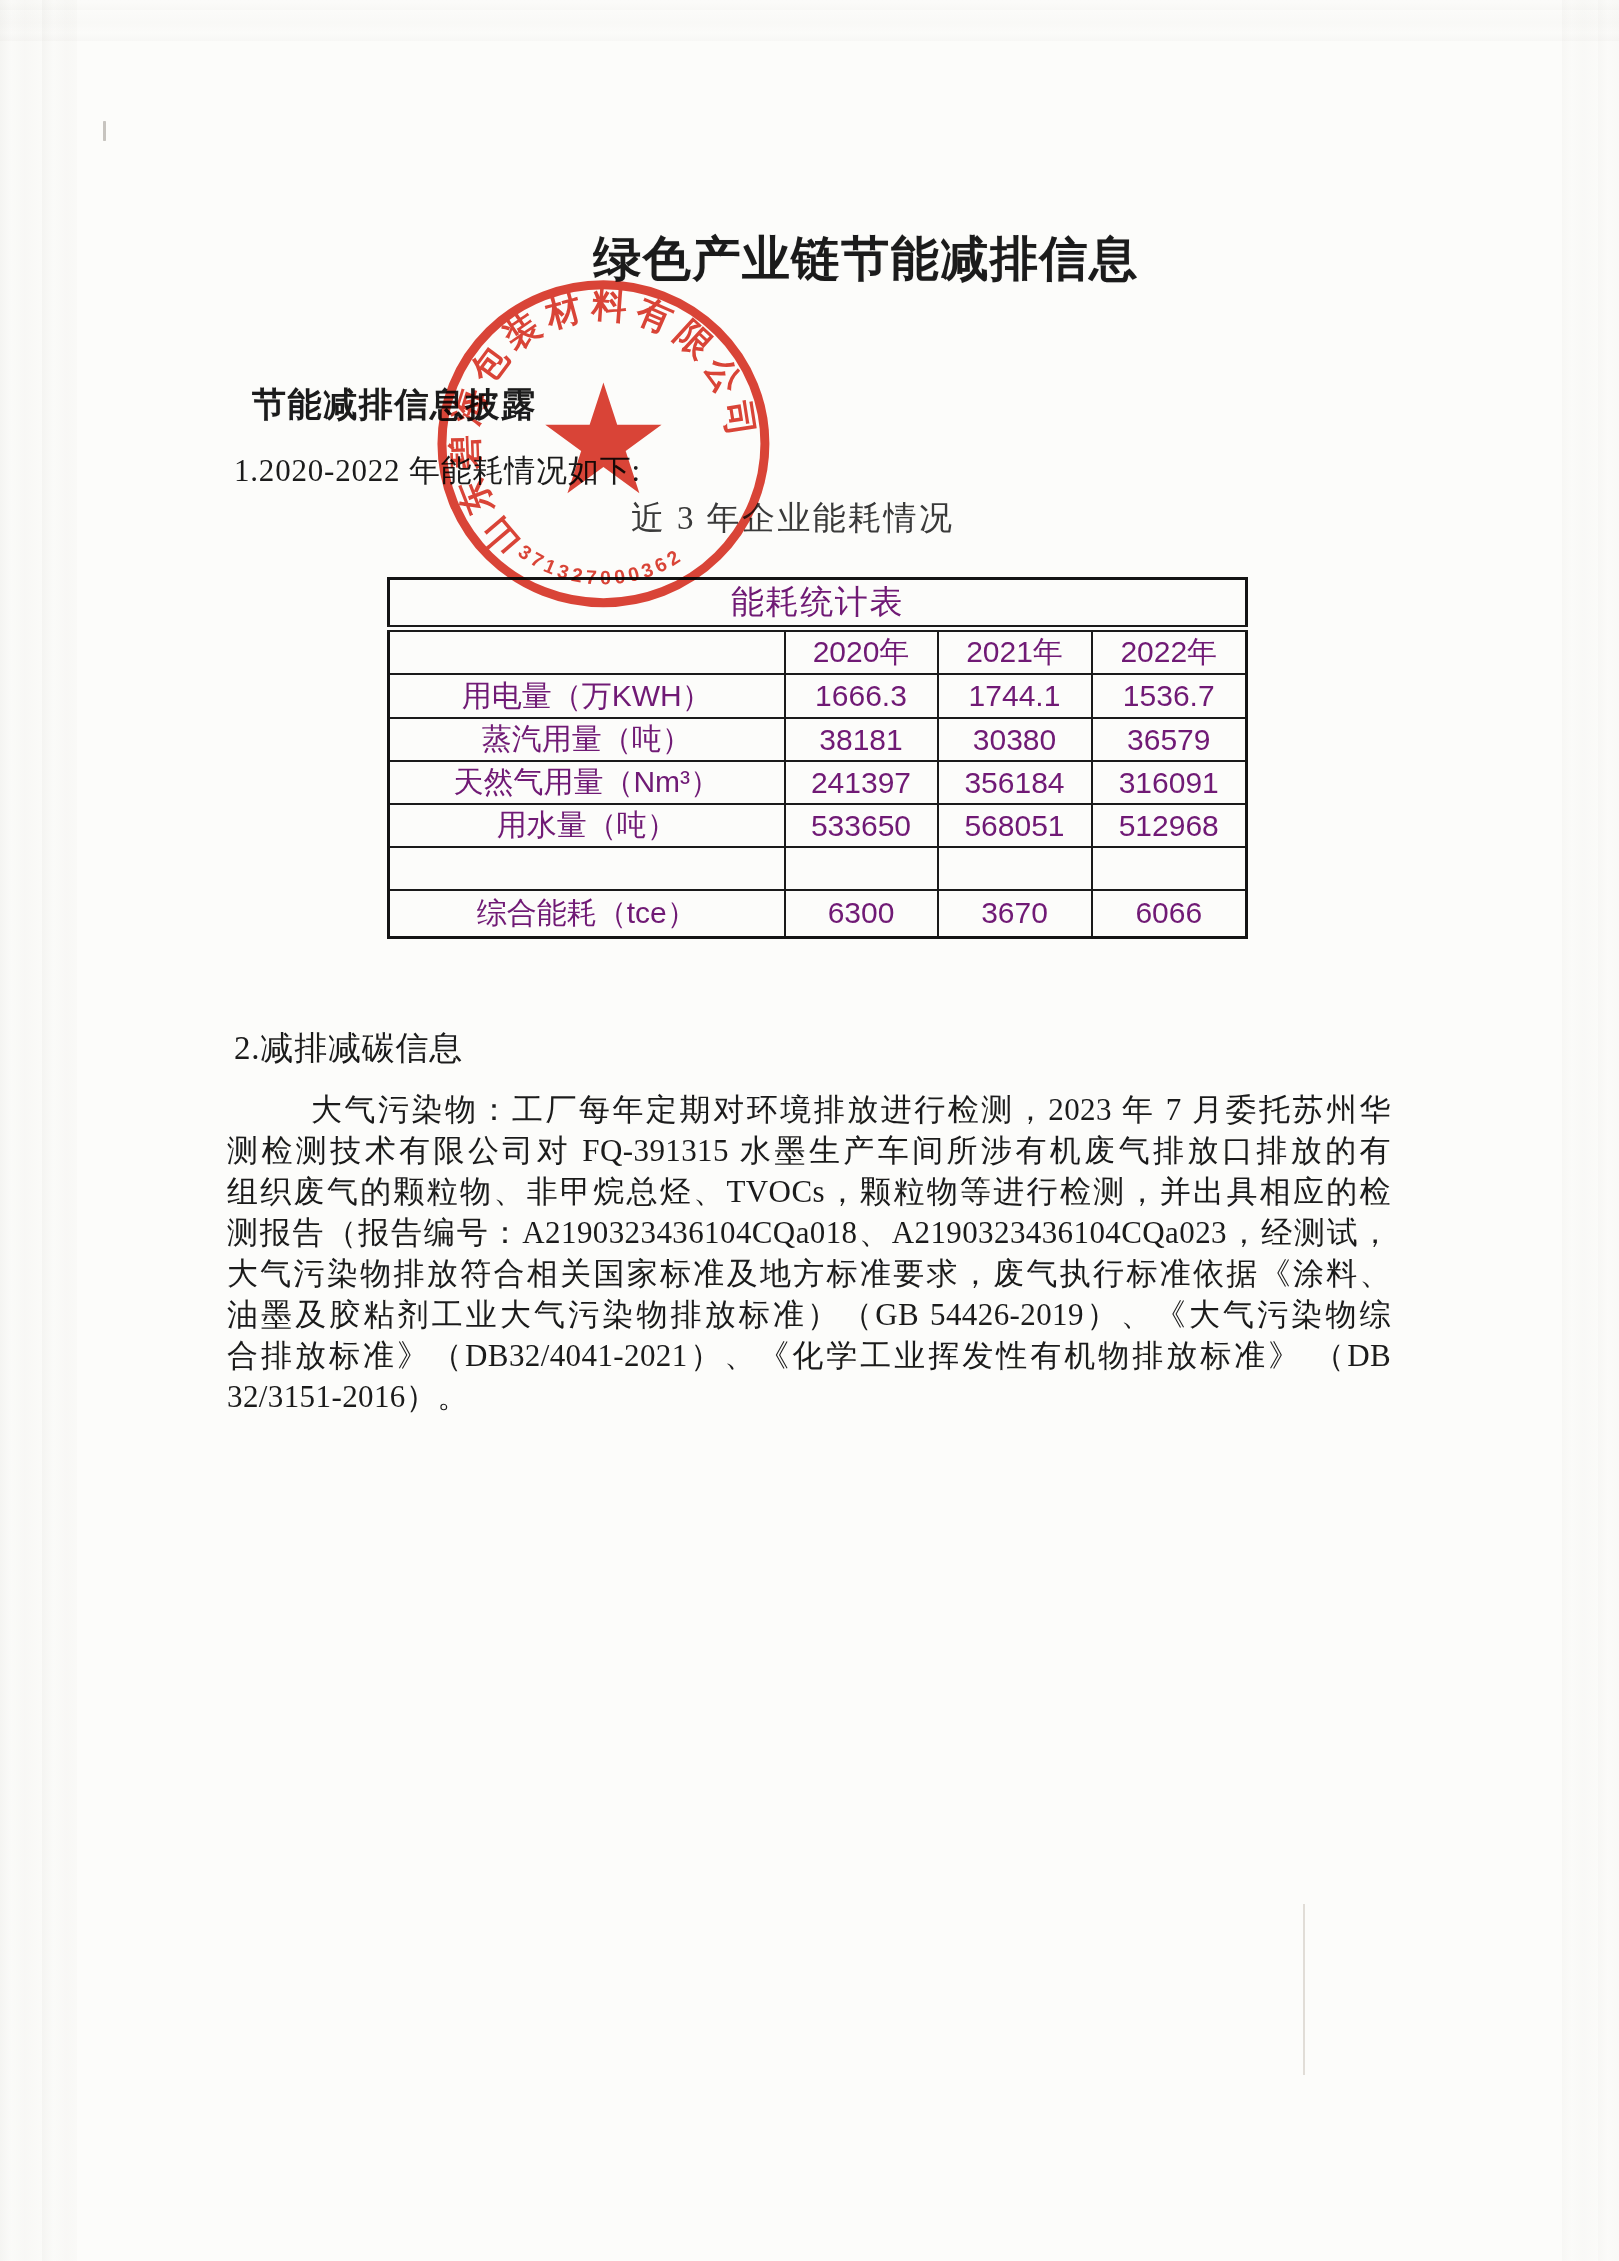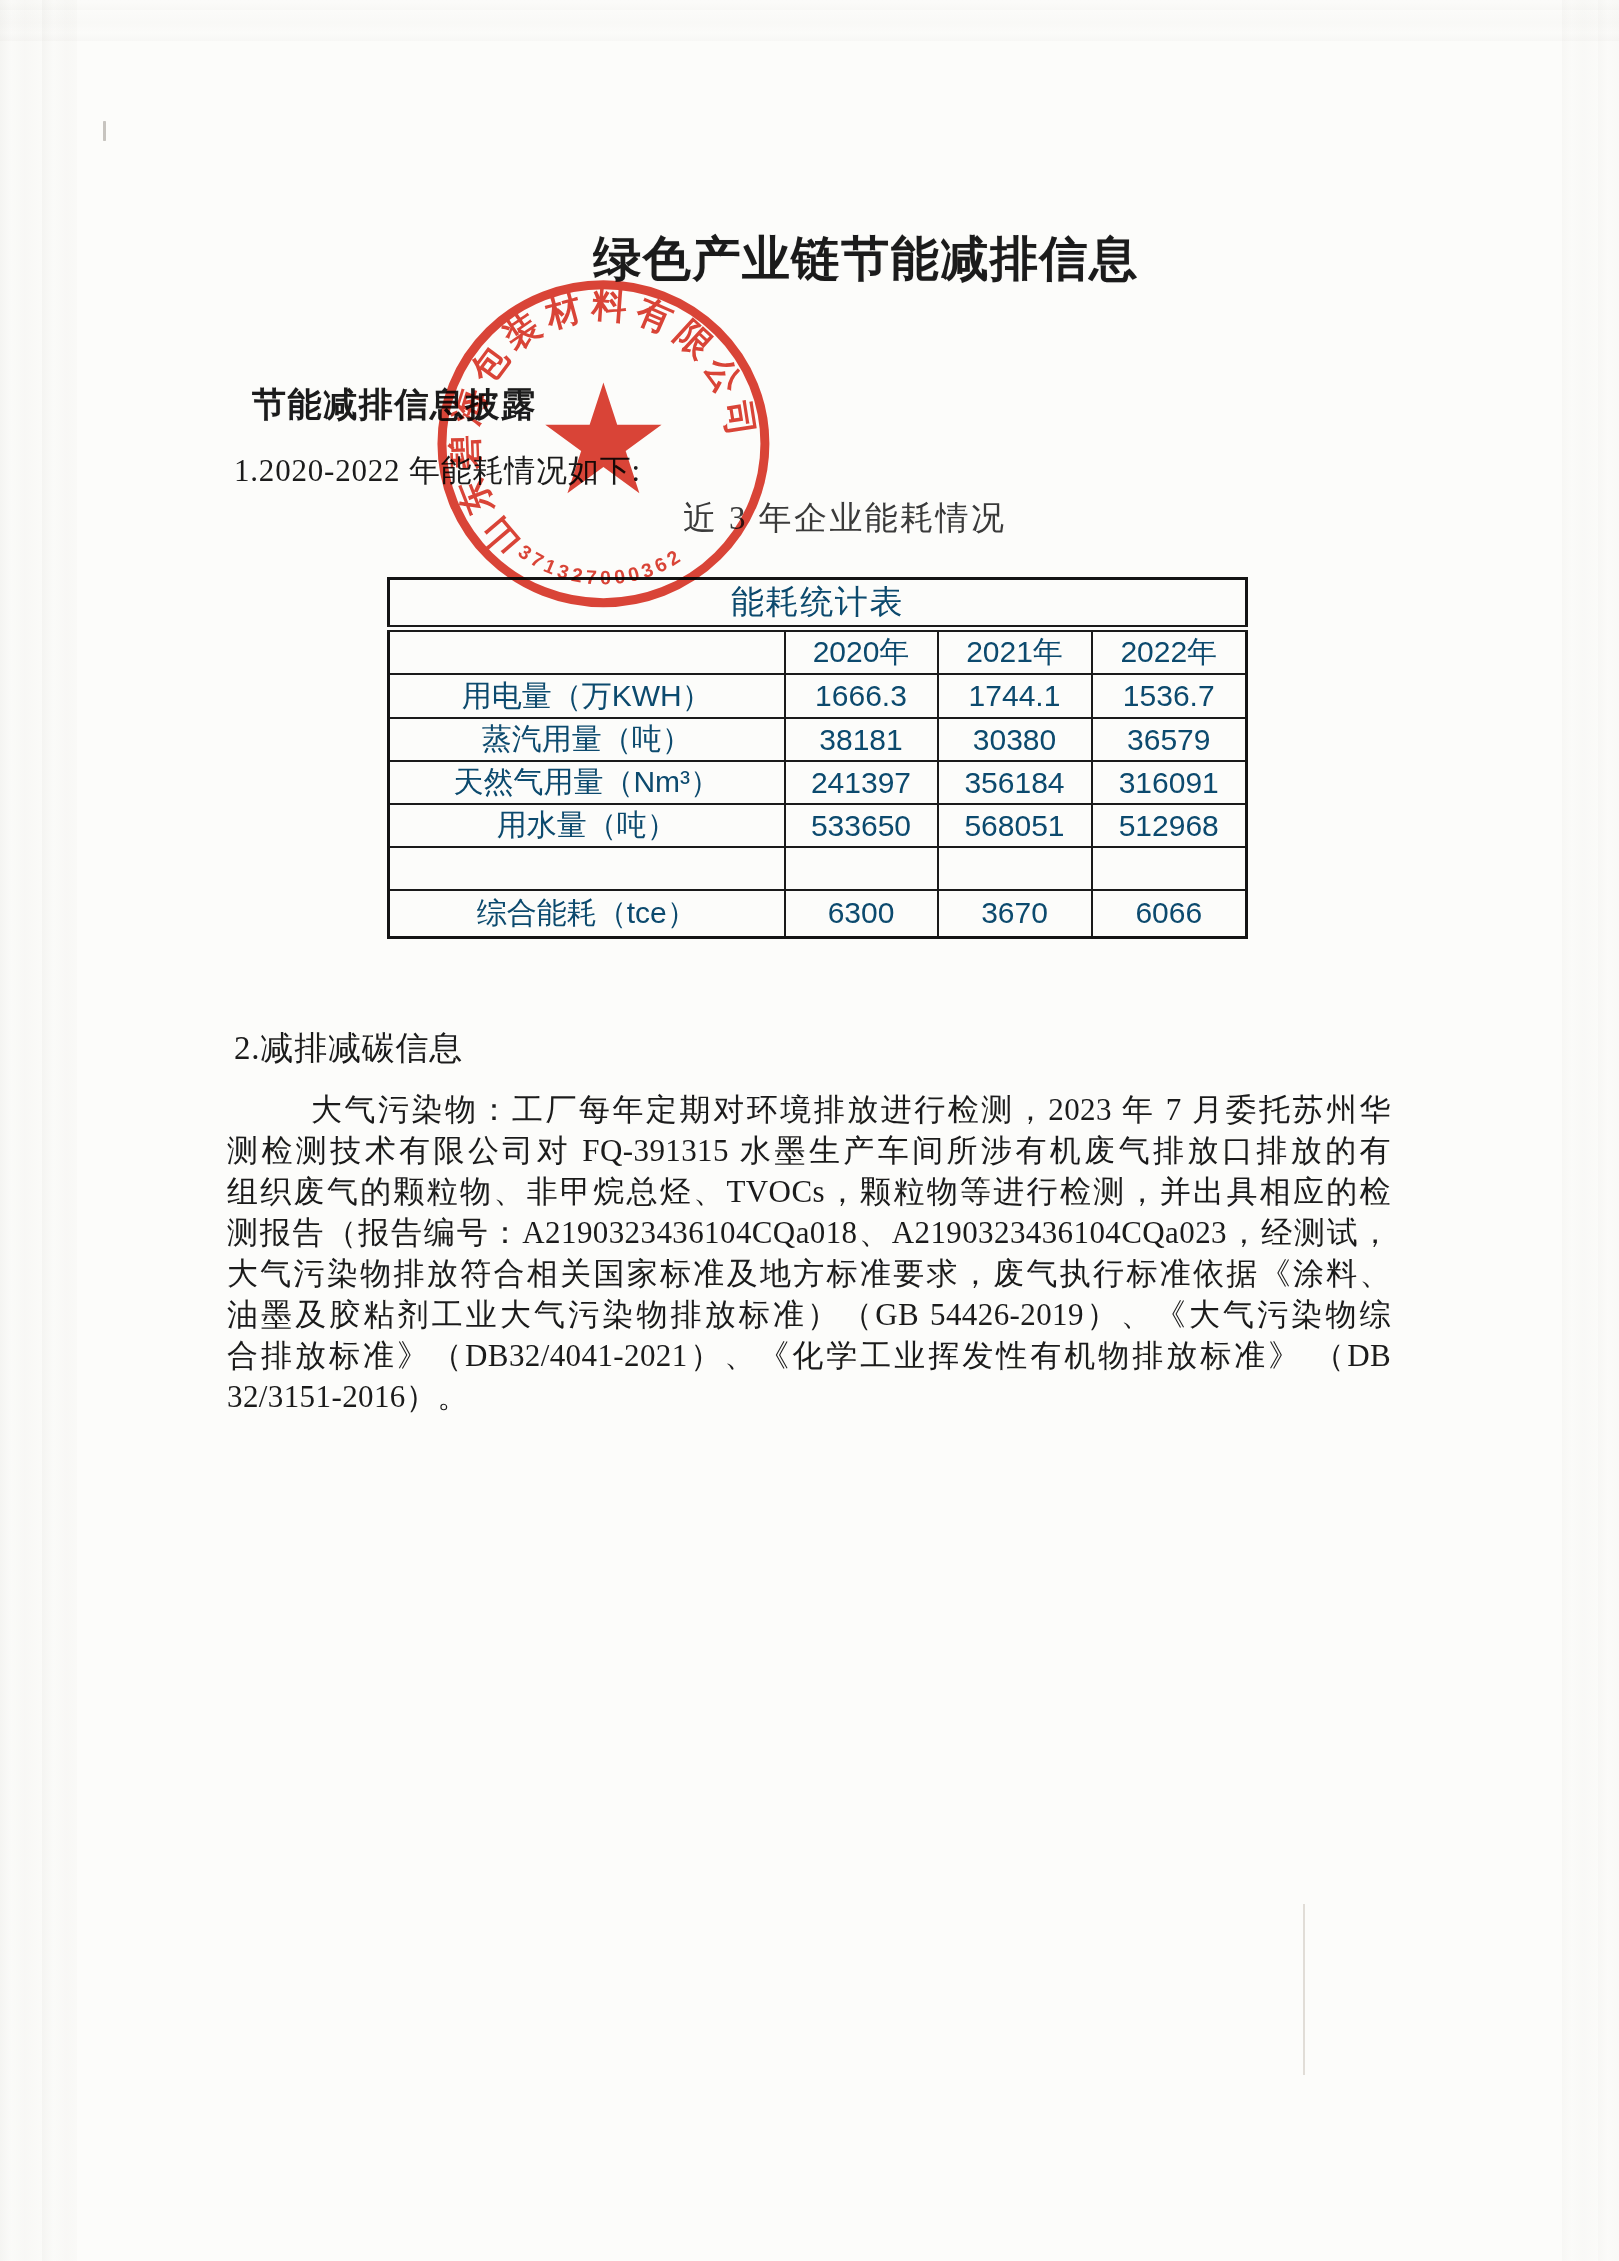--- a/index.html
+++ b/index.html
@@ -50,21 +50,21 @@
   .sec1{
     position:absolute;left:234px;top:364px;margin:18px;
     font-size:34px;font-weight:700;letter-spacing:1.6px;white-space:nowrap;
     text-shadow:0 0 0.8px rgba(20,20,20,.28);
   }
   .item1{
     position:absolute;left:234px;top:450px;
     font-size:31px;white-space:nowrap;letter-spacing:0.8px;
   }
   .tbl-caption{
-    position:absolute;left:683px;top:496px;
+    position:absolute;left:631px;top:496px;
     font-size:33px;letter-spacing:2.4px;white-space:nowrap;color:#3a3a3a;
   }
   .sec2{
     position:absolute;left:234px;top:1026px;margin:0;
     font-size:33px;font-weight:400;letter-spacing:0.8px;white-space:nowrap;
   }
   .para{
     position:absolute;left:227px;top:1089px;width:1164px;
     font-size:31px;letter-spacing:0.4px;
   }
@@ -72,21 +72,21 @@
     height:41px;line-height:41px;white-space:nowrap;
     text-align:justify;text-align-last:justify;
   }
   .para-line.indent{padding-left:84px;}
   .para-line.no-just{text-align-last:left;}
   
   .energy-table{
     position:absolute;left:387px;top:577px;width:859px;
     border-collapse:collapse;table-layout:fixed;
     font-family:"Liberation Sans", sans-serif;
-    font-size:30px;color:#0c4a6e;
+    font-size:30px;color:#701a75;
   }
   .energy-table td{
     border:2.4px solid #1a1a1a;text-align:center;vertical-align:middle;
     padding:0;overflow:hidden;
   }
   .energy-table{border:3.3px solid #141414;}
   .energy-table .r-title td{
     border-bottom:7.3px double #1a1a1a;font-size:33px;letter-spacing:1.6px;
   }
   

